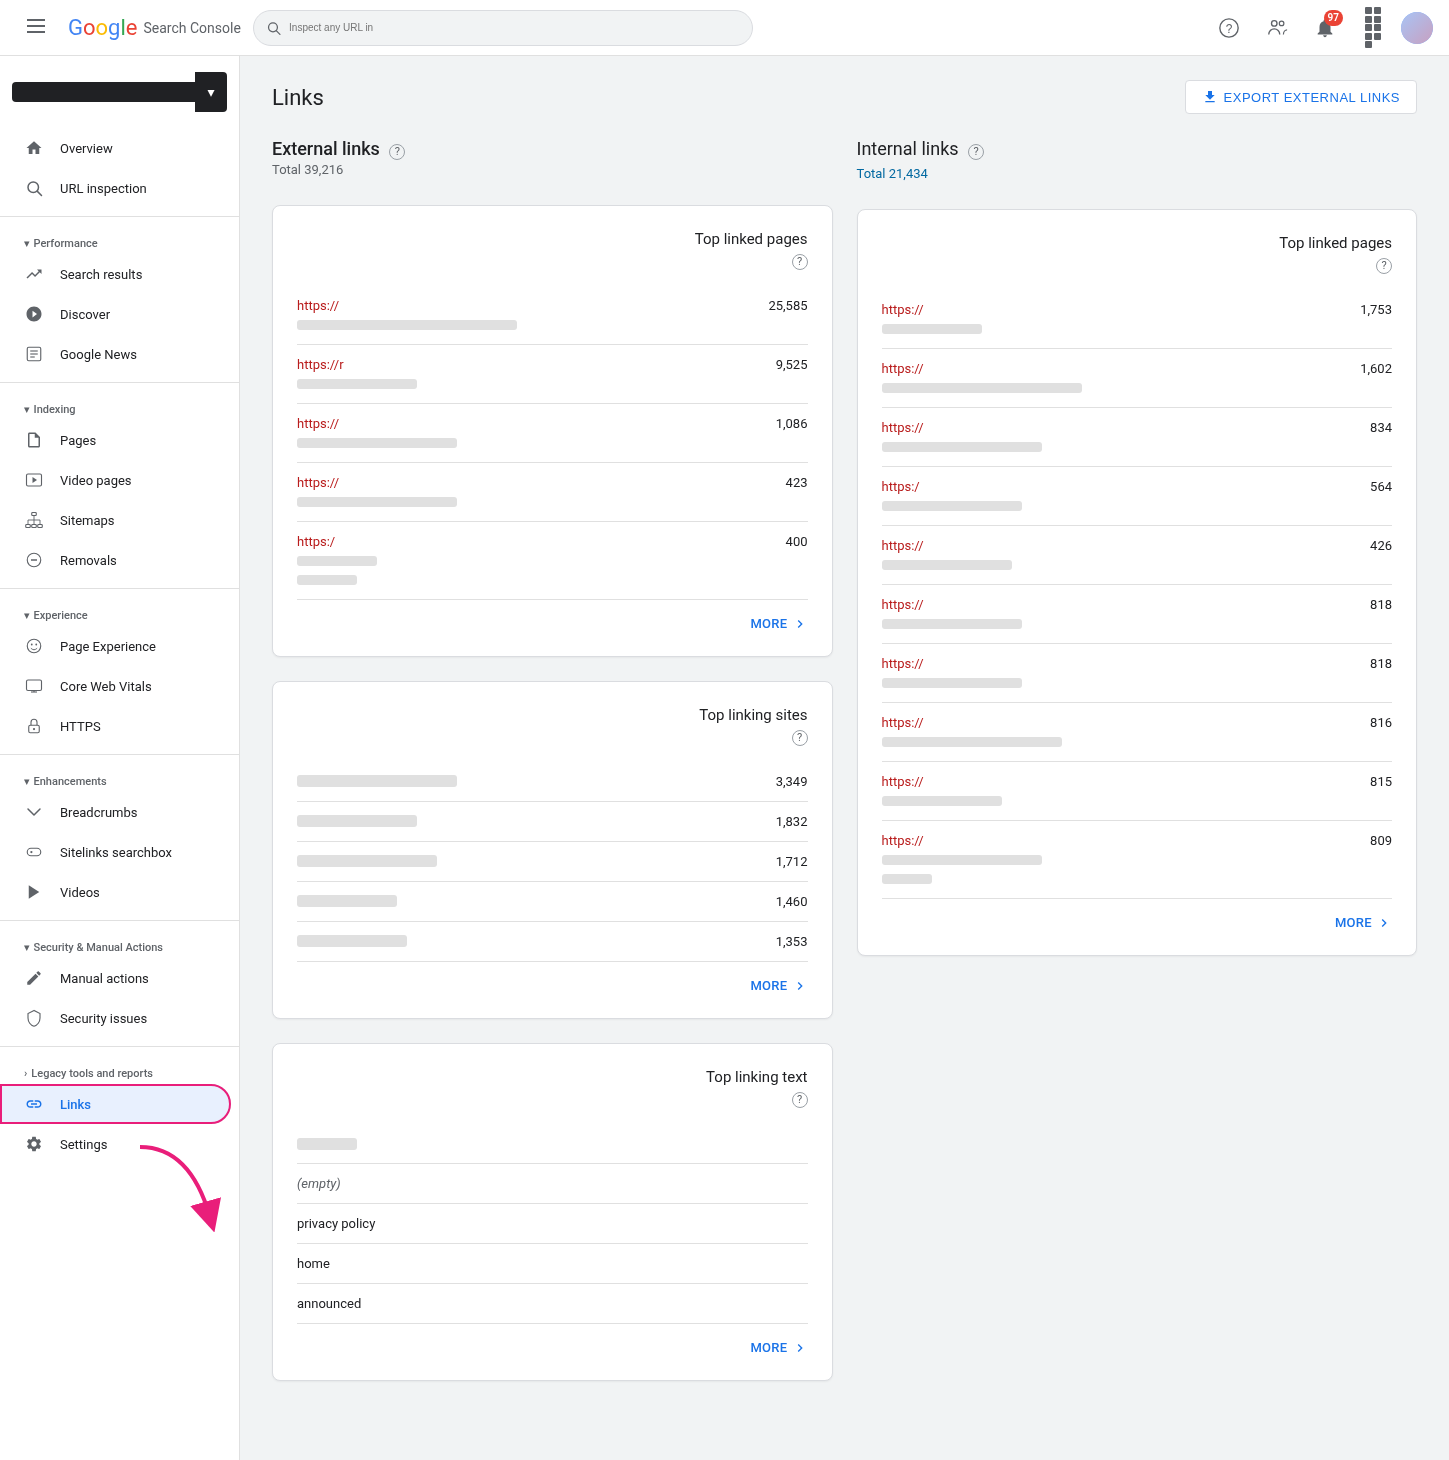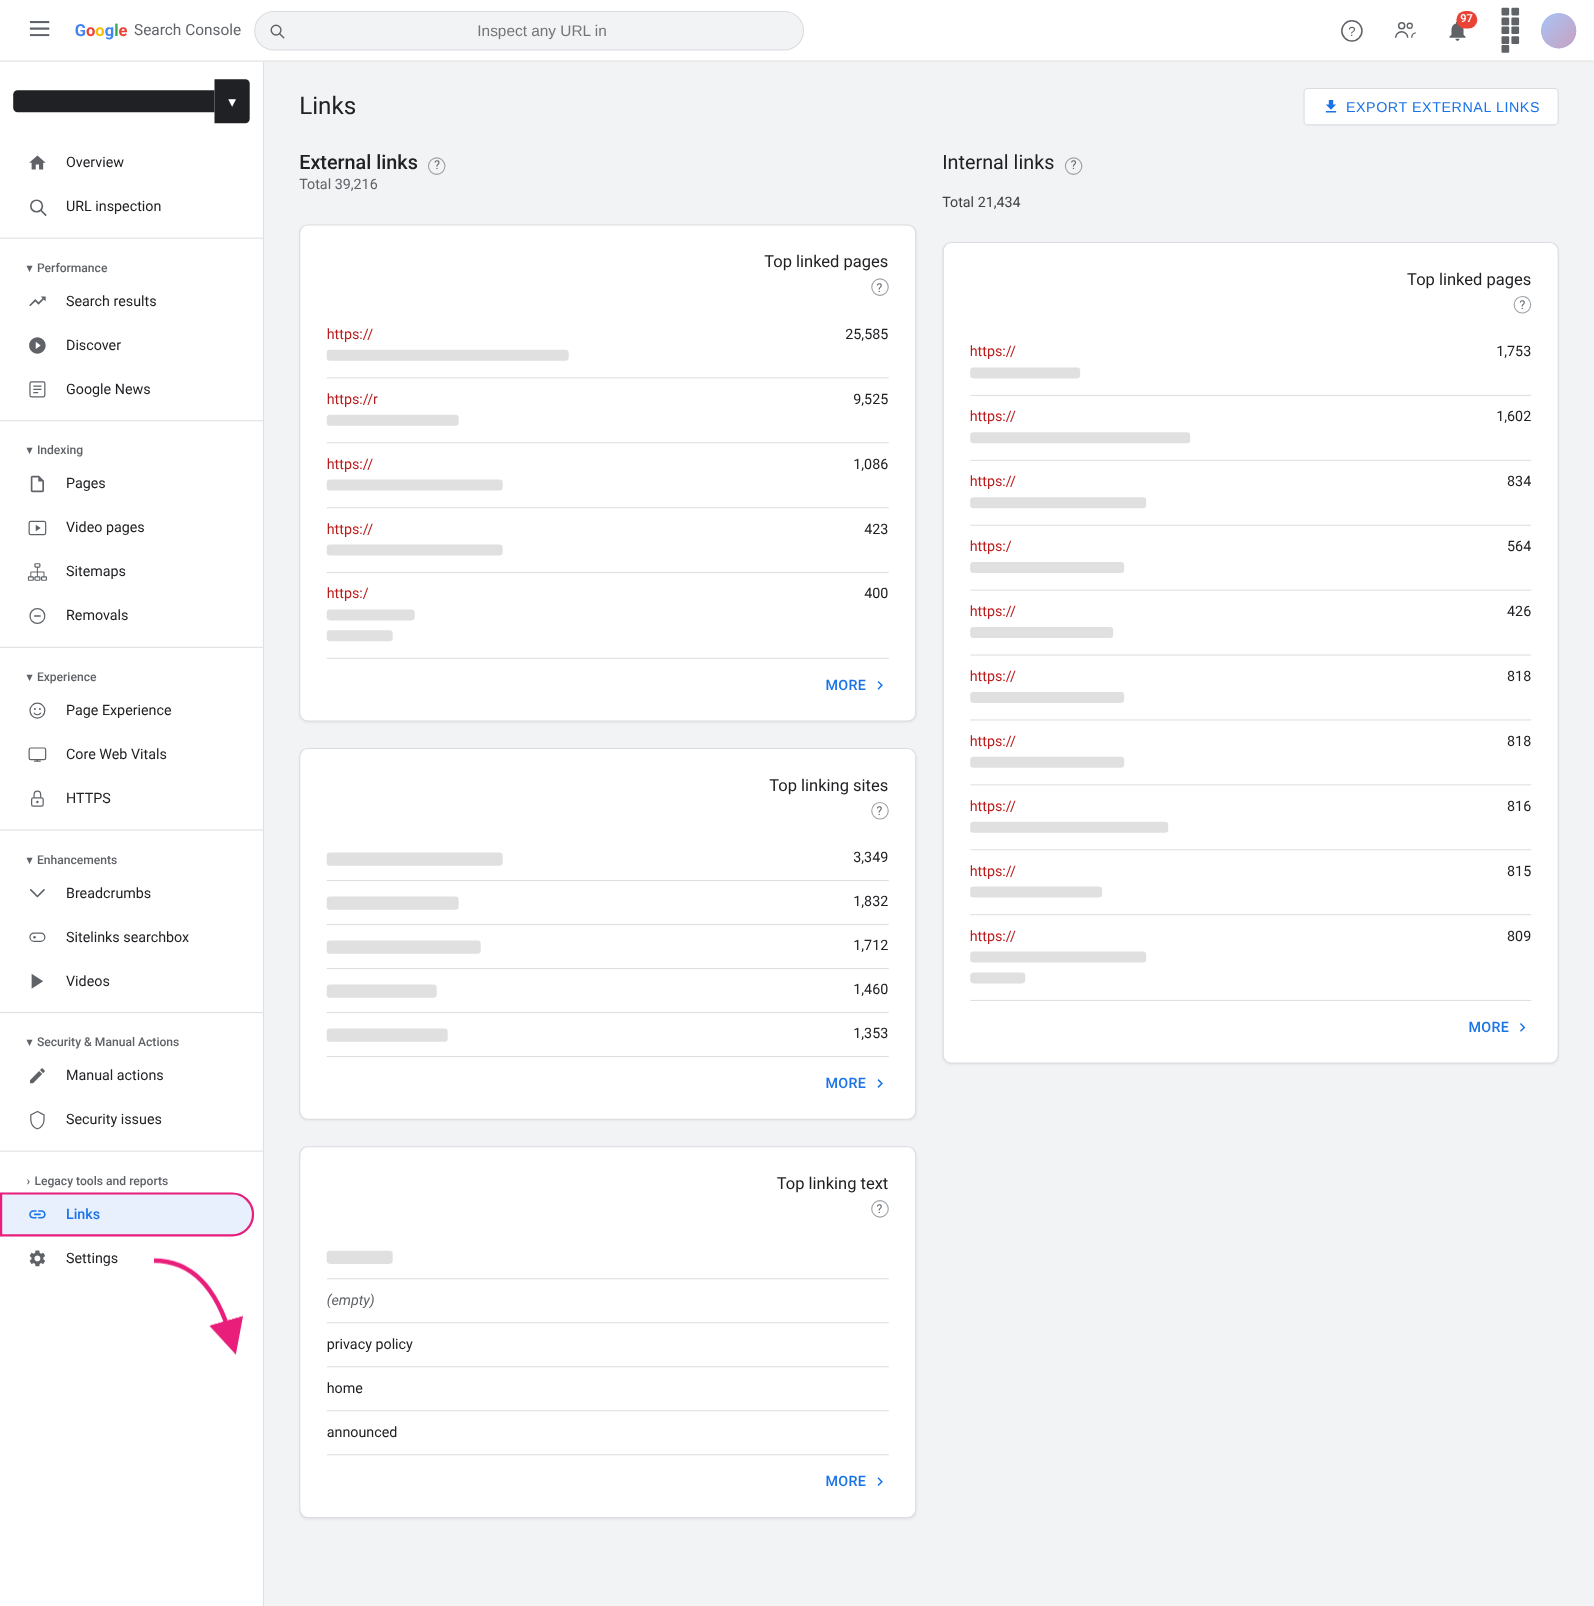--- a/index.html
+++ b/index.html
@@ -17,21 +17,21 @@
     .logo-o2 { color: #fbbc05; }
     .logo-g2 { color: #4285f4; }
     .logo-l { color: #34a853; }
     .logo-e { color: #ea4335; }
     .logo-product { font-size: 14px; color: #5f6368; margin-left: 2px; }
     .search-bar {
       flex: 1; max-width: 500px; height: 36px; border: 1px solid #dadce0;
       border-radius: 24px; display: flex; align-items: center; padding: 0 12px; gap: 8px;
       background: #f1f3f4;
     }
-    .search-bar input { border: none; background: transparent; outline: none; font-size: 14px; color: #14532d; width: 100%; text-align: center; }
+    .search-bar input { border: none; background: transparent; outline: none; font-size: 10px; color: #14532d; width: 100%; }
     .header-actions { margin-left: auto; display: flex; align-items: center; gap: 8px; }
     .icon-btn {
       width: 40px; height: 40px; border-radius: 50%; display: flex; align-items: center;
       justify-content: center; cursor: pointer; border: none; background: transparent;
     }
     .notif-wrapper { position: relative; }
     .notif-badge {
       position: absolute; top: 2px; right: 2px; background: #ea4335; color: #fff;
       font-size: 10px; font-weight: 600; border-radius: 10px; padding: 1px 4px; min-width: 16px;
       text-align: center; line-height: 14px;
@@ -150,21 +150,21 @@
   <button class="icon-btn">
     <span>
       <svg width="18" height="14" viewBox="0 0 18 14">
           <rect y="0" width="18" height="2" fill="#5f6368"></rect>
           <rect y="6" width="18" height="2" fill="#5f6368"></rect>
           <rect y="12" width="18" height="2" fill="#5f6368"></rect>
         </svg>
     </span>
   </button>
   <div class="logo-area">
-    <span style="font-size:15px;font-weight:700;">
+    <span style="font-size:22px;font-weight:400;">
       <span class="logo-g">G</span><span class="logo-o1">o</span><span class="logo-o2">o</span><span class="logo-g2">g</span><span class="logo-l">l</span><span class="logo-e">e</span>
     </span>
     <span class="logo-product">Search Console</span>
   </div>
   <div class="search-bar">
     <svg width="16" height="16" viewBox="0 0 24 24">
         <circle cx="11" cy="11" r="7" fill="none" stroke="#5f6368" stroke-width="2"></circle>
         <line x1="16.5" y1="16.5" x2="22" y2="22" stroke="#5f6368" stroke-width="2" stroke-linecap="round"></line>
       </svg>
     <input type="text" placeholder="Inspect any URL in" style="">
@@ -581,21 +581,21 @@
                 <path d="M10 6L8.59 7.41 13.17 12l-4.58 4.59L10 18l6-6z" fill="#1a73e8"></path>
               </svg>
           </div>
         </div>
       </div>
 
       <div class="card-column">
         <div style="margin-bottom:4px;">
           <span style="font-size:18px;font-weight:400;color:#202124;">Internal links</span>
           <span class="help-icon" style="margin-left:6px;">?</span>
-          <div style="font-size:13px;color:#404040;margin-top:18px;">Total 21,434</div>
+          <div style="font-size:13px;color:#0369a1;margin-top:6px;">Total 21,434</div>
         </div>
 
         <div class="card">
           <div class="card-title">
             <span>Top linked pages</span>
             <span class="help-icon">?</span>
           </div>
 
           <div class="link-row">
             <div class="link-url-block">

